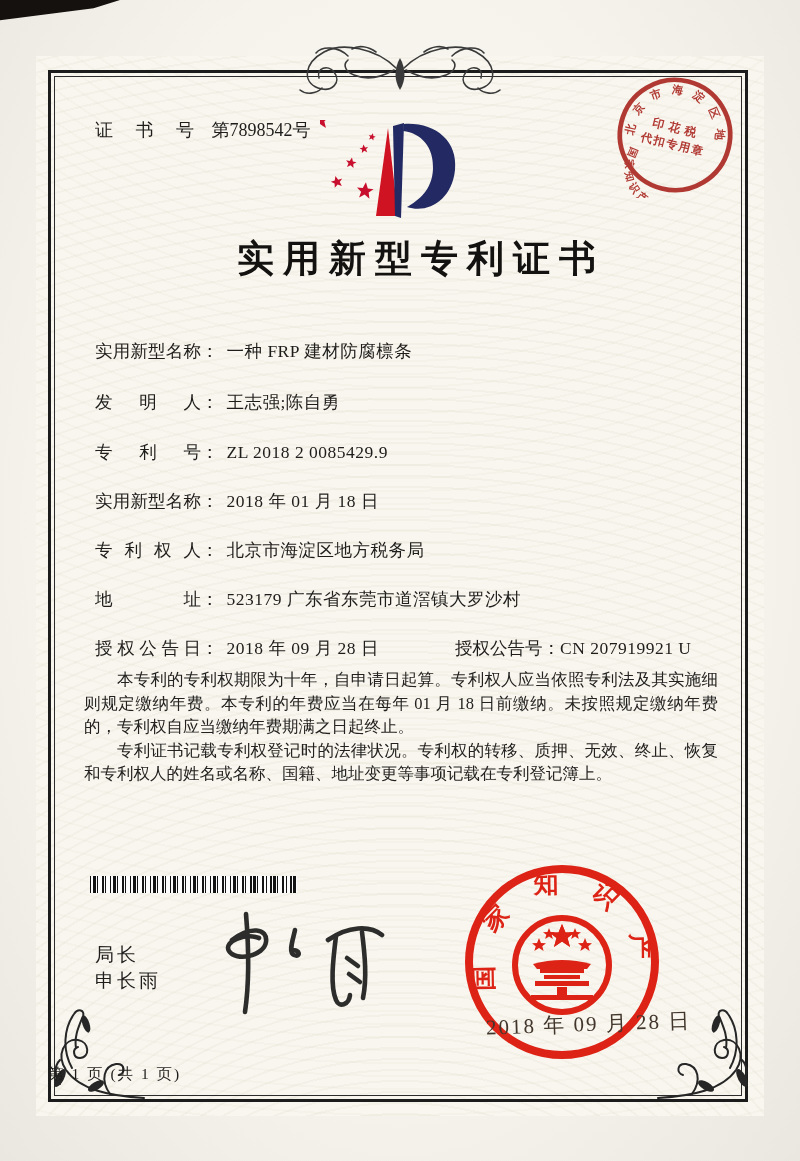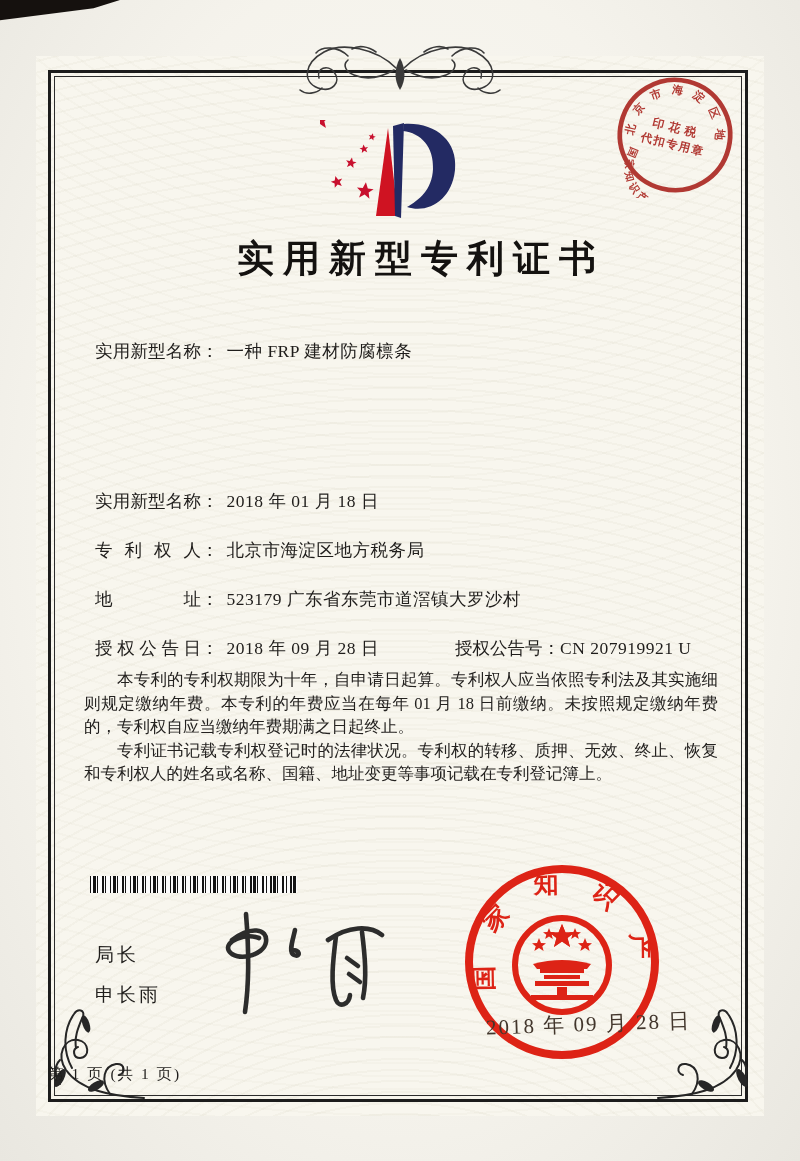--- a/index.html
+++ b/index.html
@@ -48,21 +48,21 @@
   .barcode {
     position:absolute; left:90px; top:876px; width:207px; height:17px;
     background:repeating-linear-gradient(90deg,
       #141414 0 1.5px, #fdfdfd 1.5px 3px,
       #141414 3px 6px, #fdfdfd 6px 7.5px,
       #141414 7.5px 8.5px, #fdfdfd 8.5px 12px,
       #141414 12px 14px, #fdfdfd 14px 15.5px,
       #141414 15.5px 16.5px, #fdfdfd 16.5px 20px);
   }
   .officer { position:absolute; left:95px; top:942px; font-size:19px; letter-spacing:3px; }
-  .officer div + div { margin-top:14px; }
+  .officer div + div { margin-top:0; }
   .signature { position:absolute; left:192px; top:908px; }
   .seal-bottom { position:absolute; left:461px; top:861px; }
   .seal-date {
     position:absolute; left:486px; top:1010px; font-size:21px; letter-spacing:2px;
     color:#42362c; transform:rotate(-2deg); white-space:nowrap;
   }
   .stamp-top { position:absolute; left:612px; top:72px; }
   .footer { position:absolute; left:48px; top:1064px; width:768px; text-align:left; font-size:15.5px; letter-spacing:2px; }
   .ornament-top { position:absolute; left:276px; top:38px; }
   .flourish { position:absolute; }
@@ -114,20 +114,24 @@
       <path d="M64,88 C54,74 58,60 70,58 C79,57 80,67 73,69"></path>
       <path d="M14,78 C8,70 8,60 14,54"></path>
     </g>
     <g fill="#262626">
       <ellipse cx="14" cy="72" rx="4" ry="10" transform="rotate(28 14 72)"></ellipse>
       <ellipse cx="40" cy="18" rx="3.5" ry="9" transform="rotate(-18 40 18)"></ellipse>
       <ellipse cx="50" cy="80" rx="4" ry="9" transform="rotate(60 50 80)"></ellipse>
     </g>
   </svg>
 
+  <div class="cert-no">
+    <span class="lab">证 书 号</span>
+    <span>第7898542号</span>
+  </div>
 
   <svg class="logo" width="150" height="122" viewBox="0 0 150 122">
     <g fill="#c8102e">
       <g id="star">
           <polygon points="0,-10 2.9,-3.1 9.5,-3.1 4.3,1.2 5.9,8.1 0,4 -5.9,8.1 -4.3,1.2 -9.5,-3.1 -2.9,-3.1"></polygon>
         </g>
       <use href="#star" transform="translate(17,62) scale(0.62) rotate(-15)"></use>
       <use href="#star" transform="translate(31,43) scale(0.56) rotate(10)"></use>
       <use href="#star" transform="translate(44,29) scale(0.46) rotate(-8)"></use>
       <use href="#star" transform="translate(52,17) scale(0.38) rotate(14)"></use>
@@ -137,20 +141,26 @@
     <g fill="#232a63">
       <polygon points="73,6 84,3 81,98 75,96"></polygon>
       <path d="M84,4 C114,2 138,20 135,50 C132,80 108,94 87,87 C99,80 112,70 113,49 C114,27 101,13 83,11 Z"></path>
     </g>
   </svg>
 
   <div class="title">实用新型专利证书</div>
 
   <div class="row" style="top:339px">
     <span class="f-label">实用新型名称</span><span class="f-colon">：</span><span class="f-value">一种 FRP 建材防腐檩条</span>
+  </div>
+  <div class="row" style="top:390px">
+    <span class="f-label">发明人</span><span class="f-colon">：</span><span class="f-value">王志强;陈自勇</span>
+  </div>
+  <div class="row" style="top:440px">
+    <span class="f-label">专利号</span><span class="f-colon">：</span><span class="f-value">ZL 2018 2 0085429.9</span>
   </div>
   <div class="row" style="top:489px">
     <span class="f-label">实用新型名称</span><span class="f-colon">：</span><span class="f-value">2018 年 01 月 18 日</span>
   </div>
   <div class="row" style="top:538px">
     <span class="f-label">专利权人</span><span class="f-colon">：</span><span class="f-value">北京市海淀区地方税务局</span>
   </div>
   <div class="row" style="top:587px">
     <span class="f-label">地址</span><span class="f-colon">：</span><span class="f-value">523179 广东省东莞市道滘镇大罗沙村</span>
   </div>

